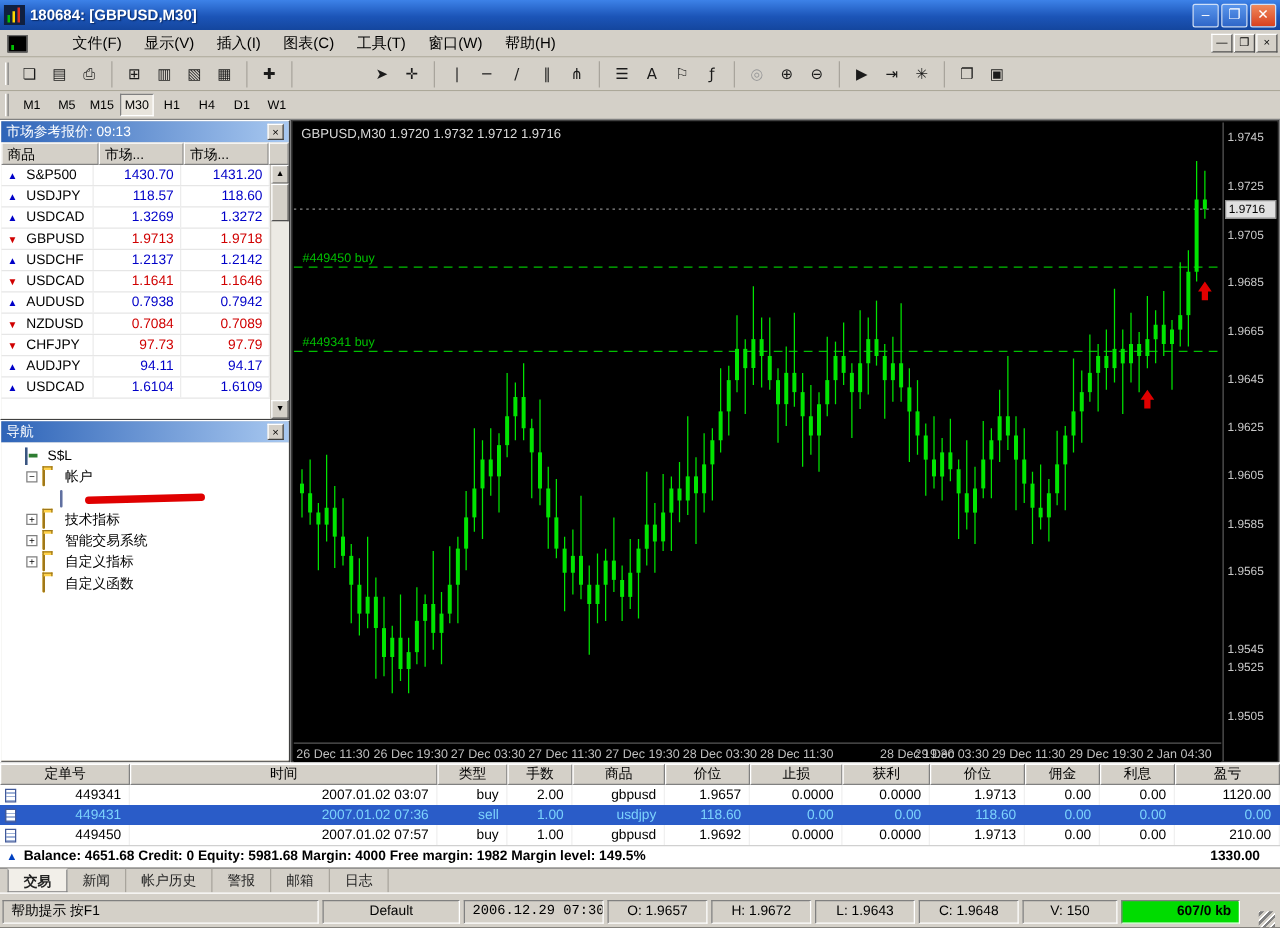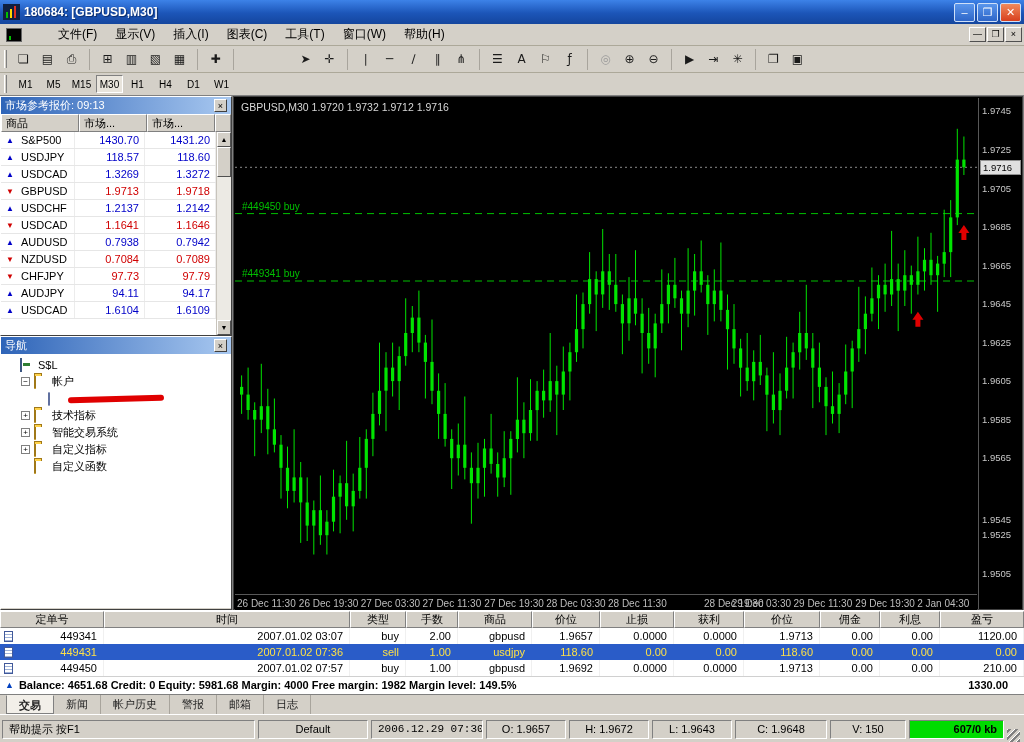--- a/index.html
+++ b/index.html
@@ -105,21 +105,21 @@
     border-top:1px solid #585858; }
   .x-label { position:absolute; top:3px; color:#BEBEBE; font-size:10px; white-space:nowrap; }
 
   
   #terminal { position:absolute; left:0; top:610px; width:1024px; height:84px; background:#fff;
     border-top:1px solid #fff; }
   .t-grid { display:grid; grid-template-columns:104px 246px 56px 52px 74px 68px 74px 70px 76px 60px 60px 84px; }
   .th-cell { background:#D4D0C8; border:1px solid; border-color:#fff #808080 #808080 #fff;
     font-size:11px; height:17px; line-height:15px; text-align:center; overflow:hidden; }
   .t-row { height:16px; background:#fff; }
-  .t-row.selected { background:#2A5CC8; color:#fde047; }
+  .t-row.selected { background:#2A5CC8; color:#7dd3fc; }
   .td { font-size:11px; line-height:16px; text-align:right; padding-right:6px; border-right:1px solid #F0F0F0; overflow:hidden; }
   .t-row.selected .td { border-right-color:transparent; }
   .td.ticket { display:flex; align-items:center; gap:4px; text-align:left; padding-left:4px;justify-content:space-between; }
   .doc-ico { width:9px; height:11px; background:repeating-linear-gradient(180deg,#fff 0 2px,#9FB2D8 2px 3px);
     border:1px solid #41599A; flex:0 0 9px; }
   #t-balance { height:17px; background:#fff; display:flex; align-items:center; font-size:11px; font-weight:bold;
     border-top:1px solid #D0D0D0; padding-left:5px; gap:5px; }
   .bal-ico { color:#0040C0; font-size:9px; }
   .bal-total { margin-left:auto; padding-right:16px; }
 
@@ -733,18 +733,18 @@
   </div>
 
 <div id="statusbar">
   <div id="status-cells">
       <div class="sb-cell" style="width: 253px;">帮助提示 按F1</div>
       <div class="sb-cell" style="width: 110px;">Default</div>
       <div class="sb-cell" style="width: 112px; font-family: Liberation Mono, monospace;">2006.12.29 07:30</div>
       <div class="sb-cell" style="width: 80px;">O: 1.9657</div>
       <div class="sb-cell" style="width: 80px;">H: 1.9672</div>
       <div class="sb-cell" style="width: 80px;">L: 1.9643</div>
-      <div class="sb-cell" style="width: 92px;">C: 1.9648</div>
+      <div class="sb-cell" style="width: 80px;">C: 1.9648</div>
       <div class="sb-cell" style="width: 76px;">V: 150</div>
       <div class="sb-cell hl" style="width: 95px; background: rgb(0, 220, 0);">607/0 kb</div>
     </div>
   <div class="grip"></div>
 </div>
 
 </body></html>

